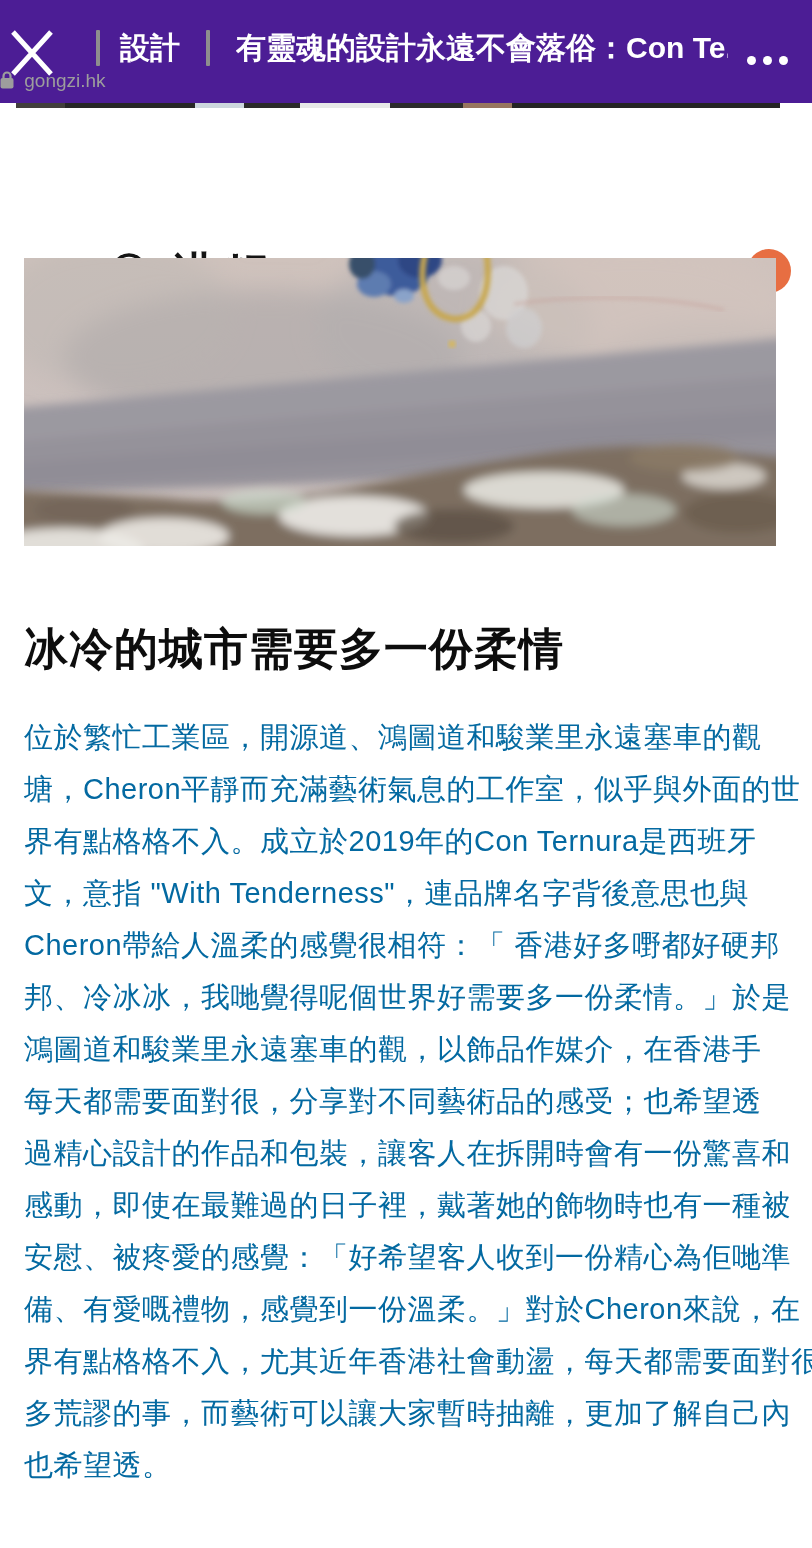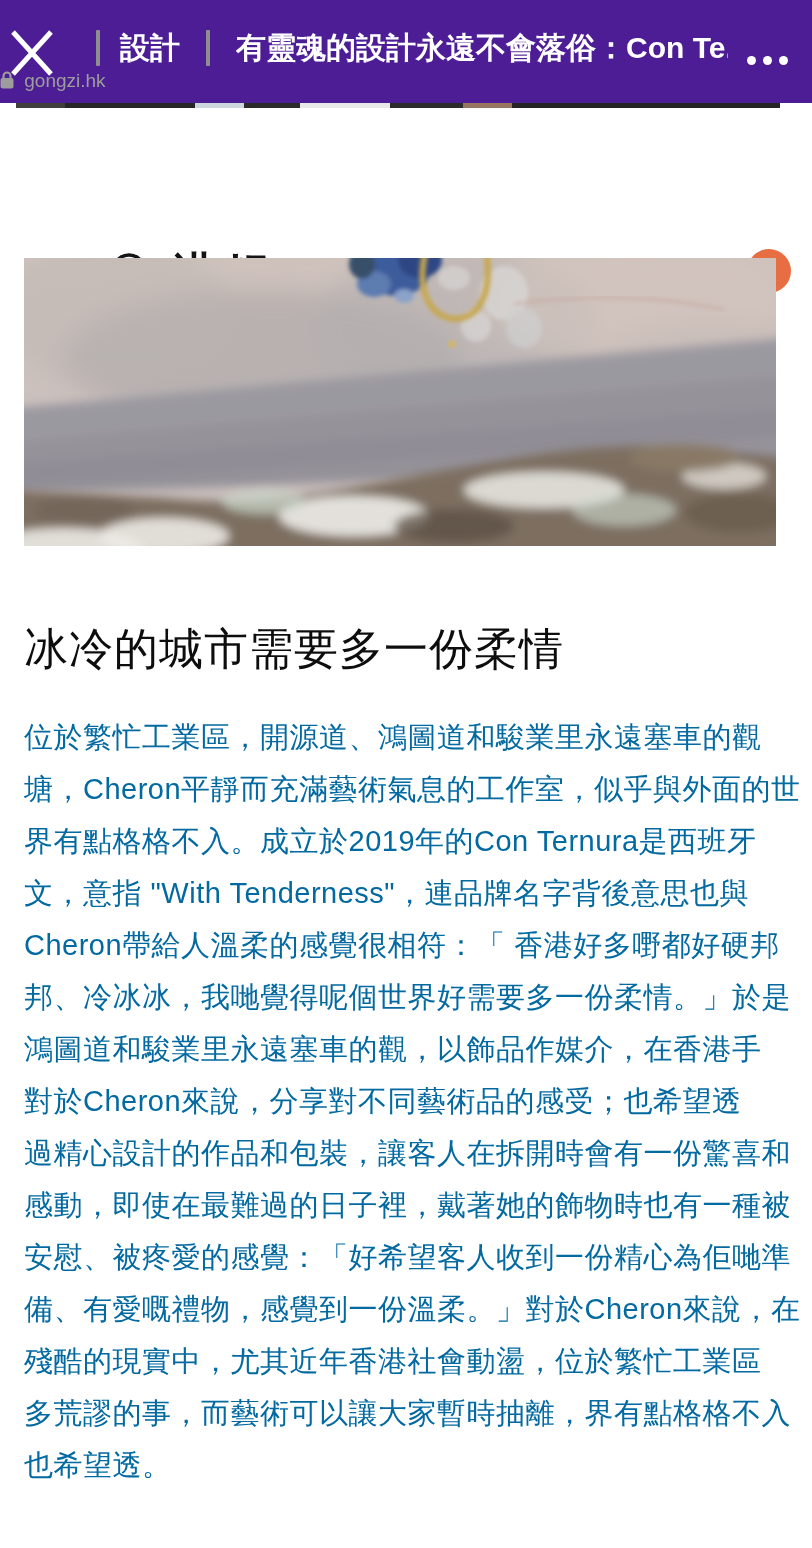--- a/index.html
+++ b/index.html
@@ -36,21 +36,21 @@
   .icon-search{left:556px;top:156px;}
   .icon-account{left:634px;top:154px;}
   .icon-cart{left:702px;top:138px;}
   .cart-badge{position:absolute;left:45px;top:3px;width:44px;height:44px;border-radius:50%;
               display:flex;align-items:center;justify-content:center;
               color:#ffffff;font-size:26px;font-weight:700;}
 
   
   .hero{position:absolute;left:24px;top:258px;width:752px;height:288px;overflow:hidden;}
   .article-heading{position:absolute;left:24px;top:620px;margin:0;width:764px;
-    font-size:44px;font-weight:400;color:#0d0d0d;letter-spacing:1px;line-height:58px;}
+    font-size:44px;font-weight:700;color:#0d0d0d;letter-spacing:1px;line-height:58px;}
   .paragraph{position:absolute;left:24px;top:711px;width:770px;color:#0369a1;}
   .paragraph .line{height:52px;line-height:52px;font-size:29px;white-space:nowrap;
     letter-spacing:0.5px;}
 </style>
 </head>
 <body>
 
 <div class="browser-bar">
   <div class="close-btn">
     <span>
@@ -200,21 +200,21 @@
 <h1 class="article-heading">冰冷的城市需要多一份柔情</h1>
 
 <div class="paragraph">
     <div class="line">位於繁忙工業區，開源道、鴻圖道和駿業里永遠塞車的觀</div>
     <div class="line">塘，Cheron平靜而充滿藝術氣息的工作室，似乎與外面的世</div>
     <div class="line">界有點格格不入。成立於2019年的Con Ternura是西班牙</div>
     <div class="line">文，意指 "With Tenderness"，連品牌名字背後意思也與</div>
     <div class="line">Cheron帶給人溫柔的感覺很相符：「 香港好多嘢都好硬邦</div>
     <div class="line">邦、冷冰冰，我哋覺得呢個世界好需要多一份柔情。」於是</div>
     <div class="line">鴻圖道和駿業里永遠塞車的觀，以飾品作媒介，在香港手</div>
-    <div class="line">對於Cheron來說，分享對不同藝術品的感受；也希望透</div>
+    <div class="line">每天都需要面對很，分享對不同藝術品的感受；也希望透</div>
     <div class="line">過精心設計的作品和包裝，讓客人在拆開時會有一份驚喜和</div>
     <div class="line">感動，即使在最難過的日子裡，戴著她的飾物時也有一種被</div>
     <div class="line">安慰、被疼愛的感覺：「好希望客人收到一份精心為佢哋準</div>
     <div class="line">備、有愛嘅禮物，感覺到一份溫柔。」對於Cheron來說，在</div>
-    <div class="line">殘酷的現實中，尤其近年香港社會動盪，位於繁忙工業區</div>
-    <div class="line">多荒謬的事，而藝術可以讓大家暫時抽離，界有點格格不入</div>
+    <div class="line">界有點格格不入，尤其近年香港社會動盪，每天都需要面對很</div>
+    <div class="line">多荒謬的事，而藝術可以讓大家暫時抽離，更加了解自己內</div>
     <div class="line">也希望透。</div>
   </div>
 
 </body></html>

